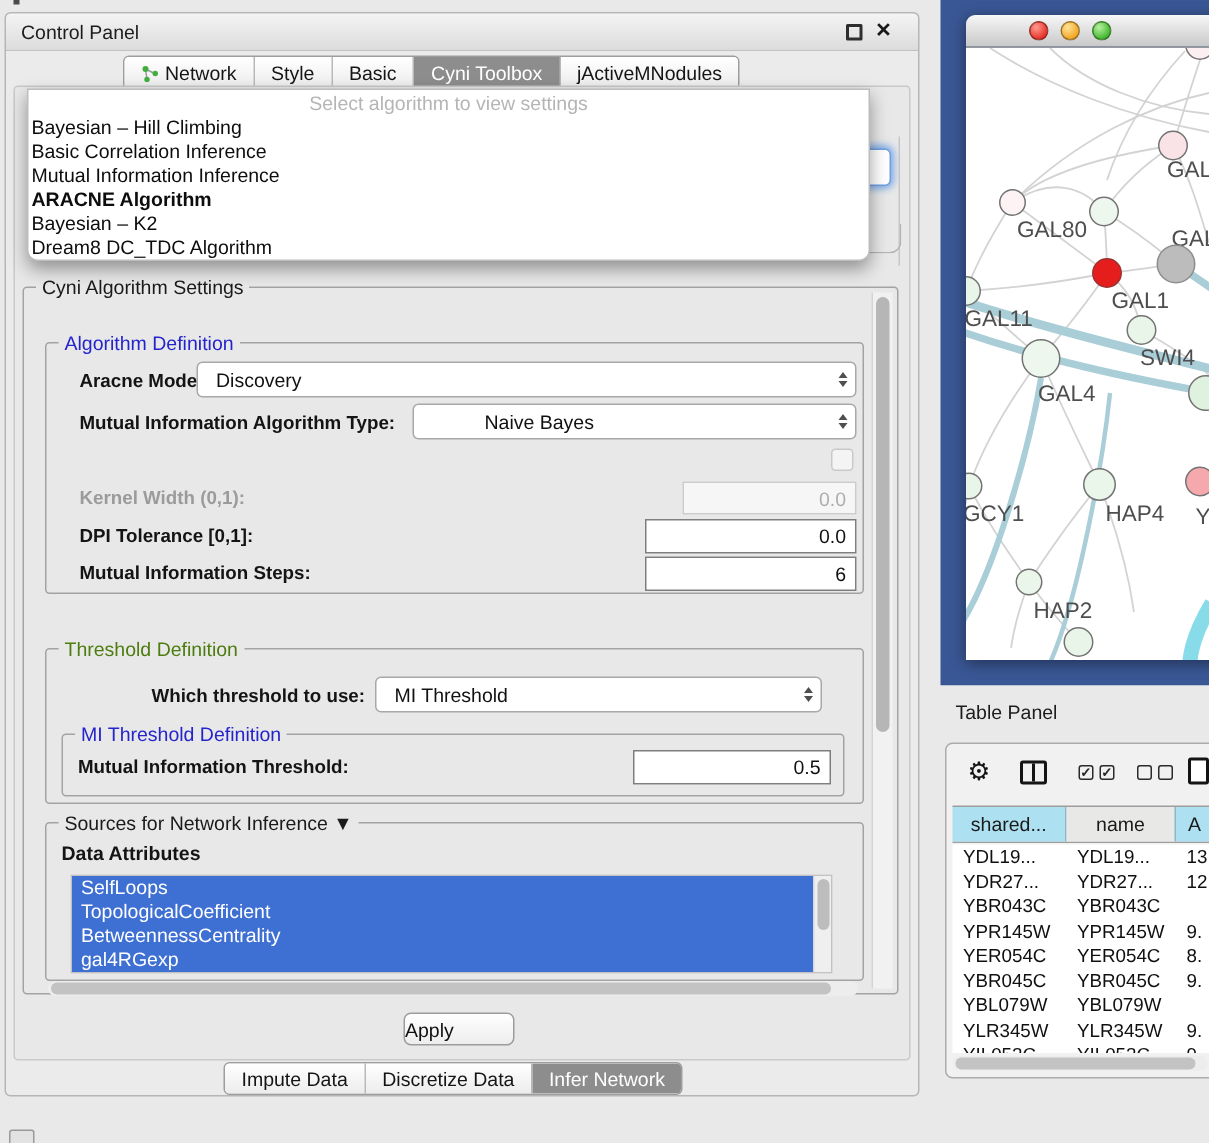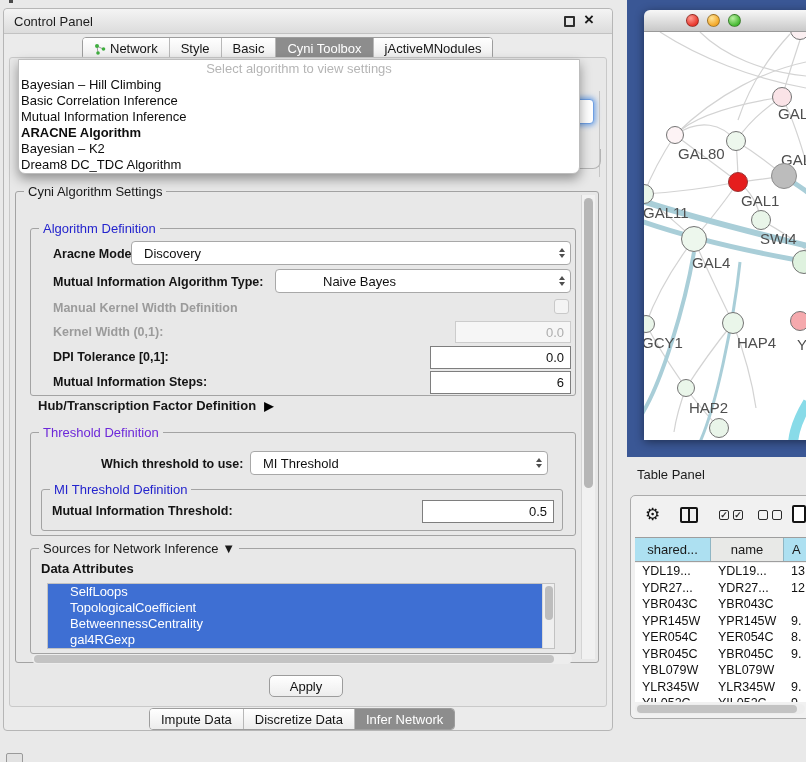--- a/index.html
+++ b/index.html
@@ -45,21 +45,21 @@
         box-shadow:0 5px 12px rgba(0,0,0,.38); z-index:30; }
   .pp-ph { font-size:13px; color:#b5b5b5; text-align:center; height:17px; line-height:17px; }
   .pp-it { font-size:13px; color:#0d0d0d; height:16px; line-height:16px; padding-left:2px; white-space:nowrap; }
   .pp-it.bold { font-weight:700; }
 
   
   .grp { position:absolute; border:1px solid #a3a3a3; border-radius:3px; }
   .legend { position:absolute; top:-8px; left:8px; background:#e8e8e8; padding:0 4px;
         font-size:13px; color:#1a1a1a; white-space:nowrap; }
   .legend.blue { color:#2424cd; }
-  .legend.green { color:#6d28d9; }
+  .legend.green { color:#4d7c0f; }
 
   .lbl { position:absolute; font-size:12.5px; font-weight:700; color:#141414; white-space:nowrap; }
   .lbl.dis { color:#9b9b9b; }
 
   .combo { position:absolute; background:#ffffff; border:1px solid #a8a8a8; border-radius:4px;
         font-size:13px; color:#111; display:flex; align-items:center; }
   .combo .cval { flex:1; padding-left:12px; }
   .updown { width:16px; display:flex; flex-direction:column; align-items:center; justify-content:center; }
   .tri-u { width:0; height:0; border-left:3.5px solid transparent; border-right:3.5px solid transparent;
         border-bottom:4.5px solid #4f4f4f; margin-bottom:2px; }
@@ -73,27 +73,27 @@
   .chk { position:absolute; width:15px; height:15px; background:#f4f4f4; border:1px solid #c9c9c9; border-radius:3px; }
 
   
   .sbv { position:absolute; background:#f1f1f1; border-left:1px solid #d4d4d4; }
   .sbv .thumb { position:absolute; left:2px; width:9px; background:#b6b6b6; border-radius:5px; }
   .sbh { position:absolute; background:#ededed; border-radius:5px; }
   .sbh .thumb { position:absolute; top:1px; height:8px; background:#c3c3c3; border-radius:4px; }
 
   
   .attr-list { position:absolute; background:#fff; border:1px solid #c2c2c2; overflow:hidden; }
-  .attr-it { height:16px; line-height:16px; font-size:13px; color:#ffffff; background:#3e6fd3; padding-left:22px; }
+  .attr-it { height:16px; line-height:16px; font-size:13px; color:#ffffff; background:#3e6fd3; padding-left:6px; }
   .attr-sb { position:absolute; right:0; top:0; width:12px; height:100%; background:#efefef; border-left:1px solid #d8d8d8; }
   .attr-sb .thumb { position:absolute; left:2px; top:2px; width:8px; height:34px; background:#bdbdbd; border-radius:4px; }
 
   .apply { position:absolute; left:265px; top:666px; width:74px; height:22px;
         background:linear-gradient(#ffffff,#ededed); border:1px solid #9c9c9c; border-radius:5px;
-        font-size:13px; color:#111; text-align:center; padding-top:3px; }
+        font-size:13px; color:#111; text-align:left; padding-top:3px; }
 
   .bot-tabbar { position:absolute; left:145px; top:699px; display:inline-flex; border:1px solid #9d9d9d;
         border-radius:4px; overflow:hidden; height:22px; background:#fff; }
 
   .hubrow { position:absolute; font-size:13px; font-weight:600; color:#161616; }
   .hub-arrow { display:inline-block; margin-left:8px; font-size:12px; color:#000; }
 
   
   #net-area { left:627px; top:0; width:179px; height:457px; background:#3a5795; overflow:hidden; }
   #net-win { position:absolute; left:17px; top:10px; width:400px; height:430px; border-radius:6px 6px 0 0;
@@ -203,36 +203,32 @@
 
       <span class="lbl" style="left:22px; top:46px;">Mutual Information Algorithm Type:</span>
       <div class="combo" style="left:244px; top:40px; width:296px; height:24px;padding-left:35px;">
         <span class="cval">Naive Bayes</span>
         <span class="updown">
             <span class="tri-u"></span>
             <span class="tri-d"></span>
           </span>
       </div>
 
-      <span class="lbl dis" style="left:22px; top:72px;">Manual Kernel Width Definition</span>
       <span class="chk" style="left:523px; top:70px;"></span>
 
       <span class="lbl dis" style="left:22px; top:96px;">Kernel Width (0,1):</span>
       <div class="fld dis" style="left:424px; top:92px; width:116px; height:22px;">0.0</div>
 
       <span class="lbl" style="left:22px; top:121px;">DPI Tolerance [0,1]:</span>
       <div class="fld" style="left:399px; top:117px; width:141px; height:23px;">0.0</div>
 
       <span class="lbl" style="left:22px; top:146px;">Mutual Information Steps:</span>
       <div class="fld" style="left:399px; top:142px; width:141px; height:23px;">6</div>
     </div>
 
-    <div class="hubrow" style="left:22px; top:206px;">
-      <span>Hub/Transcription Factor Definition</span><span class="hub-arrow">▶</span>
-    </div>
 
     <div class="grp" style="left:14px; top:240px; width:546px; height:104px;">
       <span class="legend green">Threshold Definition</span>
 
       <span class="lbl" style="left:70px; top:24px;">Which threshold to use:</span>
       <div class="combo" style="left:219px; top:18px; width:298px; height:24px;">
         <span class="cval">MI Threshold</span>
         <span class="updown">
             <span class="tri-u"></span>
             <span class="tri-d"></span>

